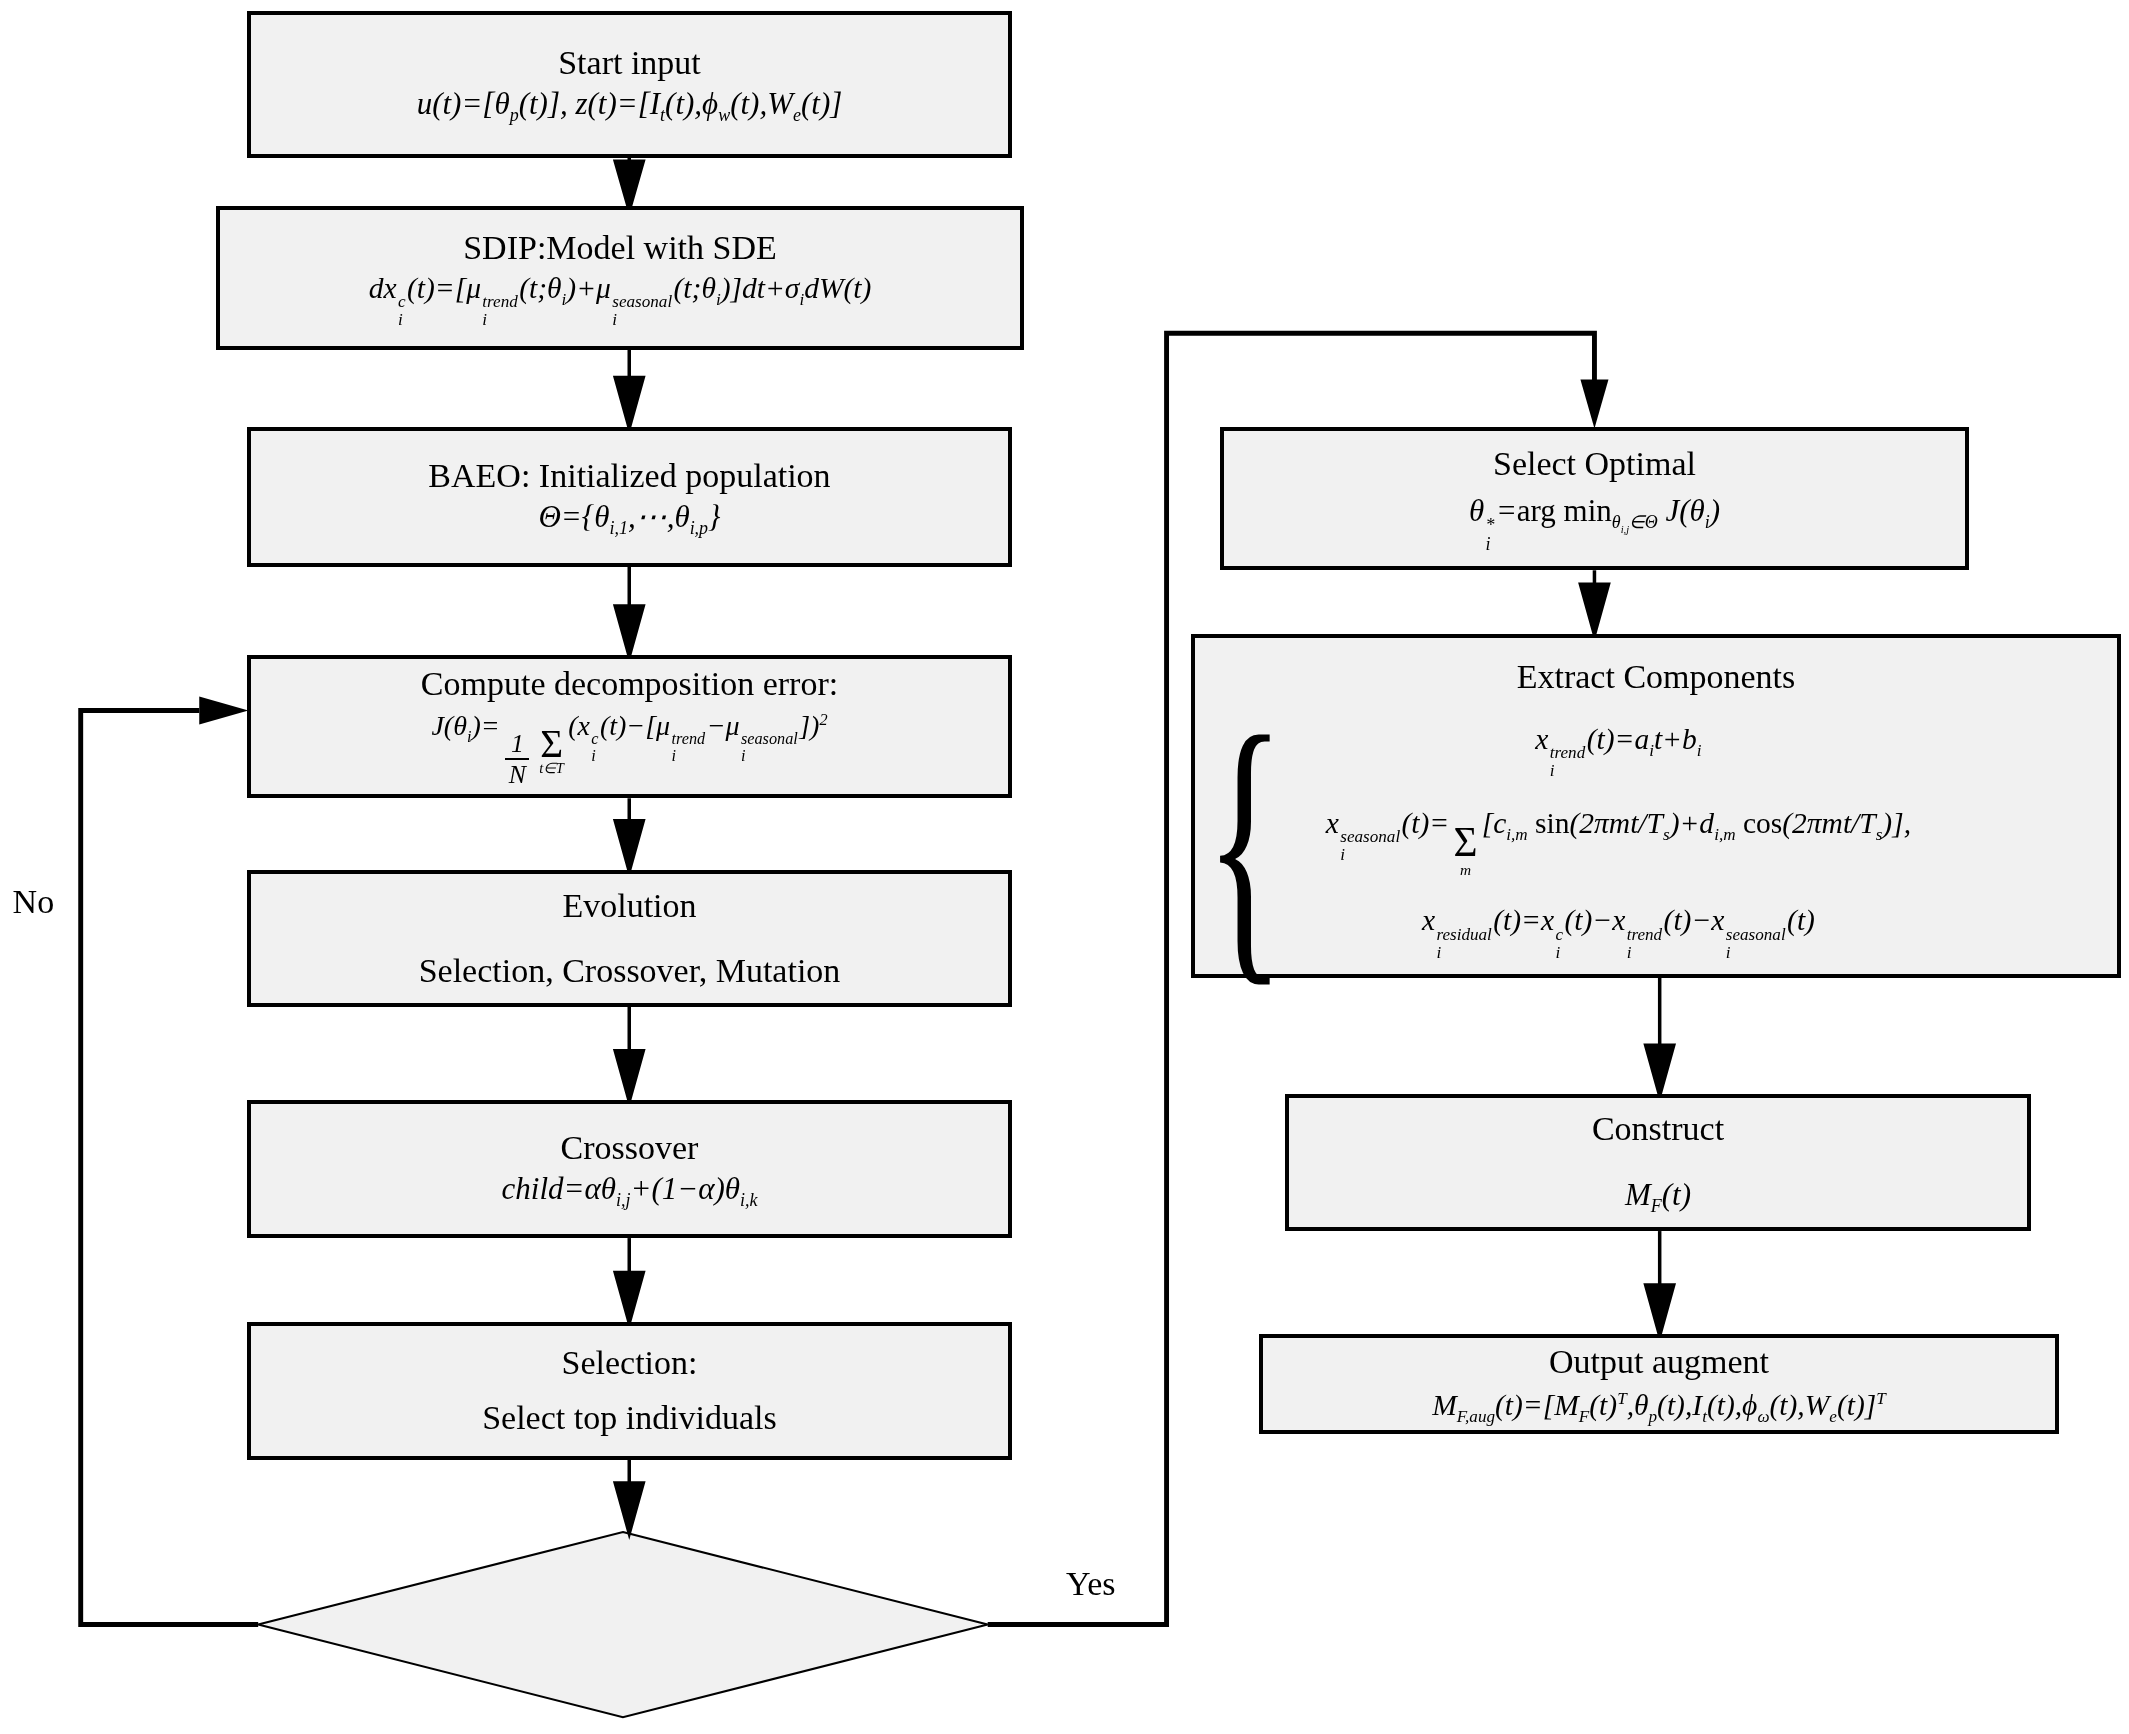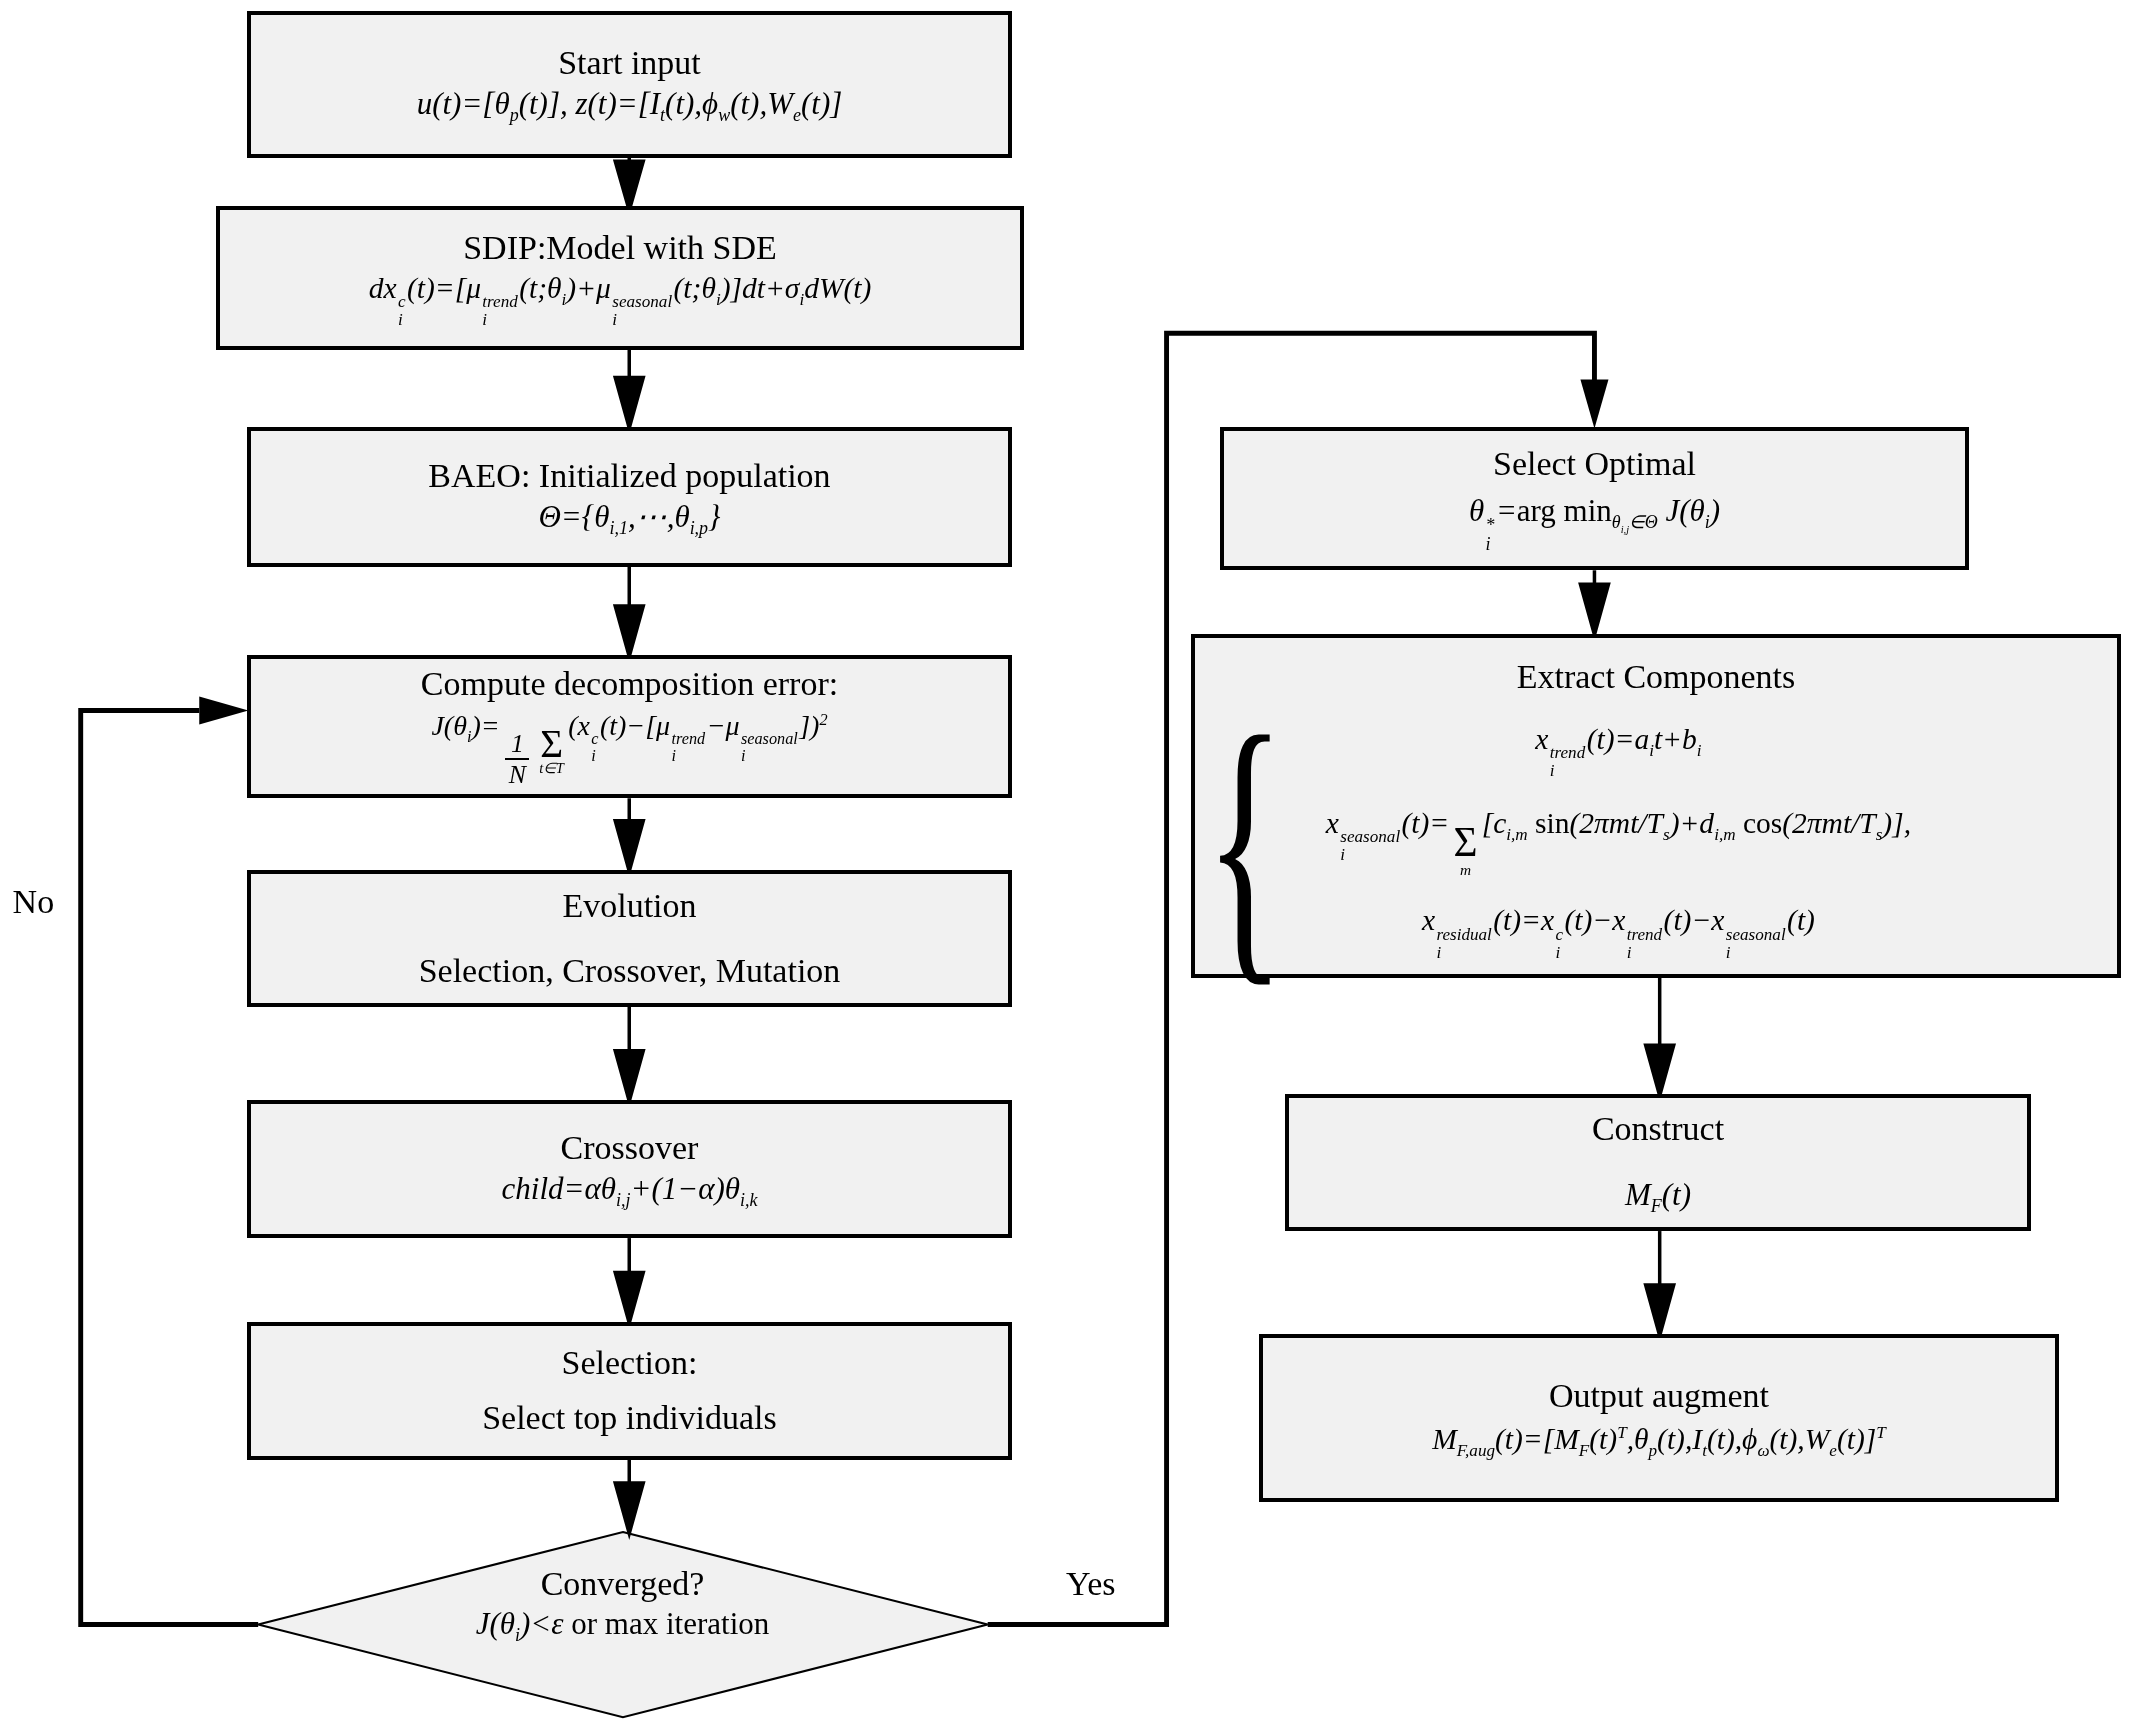--- a/index.html
+++ b/index.html
@@ -44,21 +44,21 @@
   #node-error .math{font-size:28px;}
   #node-evolution{left:247px;top:870px;width:765px;height:137px;gap:22px;}
   #node-crossover{left:247px;top:1100px;width:765px;height:138px;}
   #node-selection{left:247px;top:1322px;width:765px;height:138px;gap:12.6px;}
 
   
   #node-select-optimal{left:1220px;top:427px;width:749px;height:143px;gap:7px;}
   #node-extract{left:1191px;top:634px;width:930px;height:344px;
     justify-content:flex-start;padding-top:18px;gap:0;}
   #node-construct{left:1285px;top:1094px;width:746px;height:137px;gap:26px;}
-  #node-output{left:1259px;top:1334px;width:800px;height:168px;gap:5.6px;}
+  #node-output{left:1259px;top:1334px;width:800px;height:100px;gap:5.6px;}
   #node-output .math{font-size:29.5px;}
 
   .eq-wrap{display:flex;align-items:center;margin-top:24px;align-self:flex-start;padding-left:9.8px;}
   .brace{font-size:302px;font-style:normal;line-height:0.75;
     transform:scaleX(0.55);transform-origin:left center;margin-right:-24px;}
   .eqs{display:flex;flex-direction:column;align-items:center;gap:27px;text-align:left;}
   .eqs .math{font-size:29.5px;}
 
   
   .diamond-label{position:absolute;left:377px;top:1563px;width:491px;text-align:center;}
@@ -162,24 +162,20 @@
   <div class="node" id="node-crossover">
     <div class="title">Crossover</div>
     <div class="math">child=αθ<sub>i,j</sub>+(1−α)θ<sub>i,k</sub></div>
   </div>
 
   <div class="node" id="node-selection">
     <div class="title">Selection:</div>
     <div class="title">Select top individuals</div>
   </div>
 
-  <div class="diamond-label">
-    <div class="title">Converged?</div>
-    <div class="math">J(θ<sub>i</sub>)&lt;ε <span class="rm">or max iteration</span></div>
-  </div>
 
   <div class="edge-label" id="label-no">No</div>
   <div class="edge-label" id="label-yes">Yes</div>
 
   <div class="node" id="node-select-optimal">
     <div class="title">Select Optimal</div>
     <div class="math">θ<span class="ss">
           <span>*</span>
           <span>i</span>
         </span>=<span class="rm">arg min</span><sub>θ<sub>i,j</sub>∈Θ</sub> J(θ<sub>i</sub>)</div>

